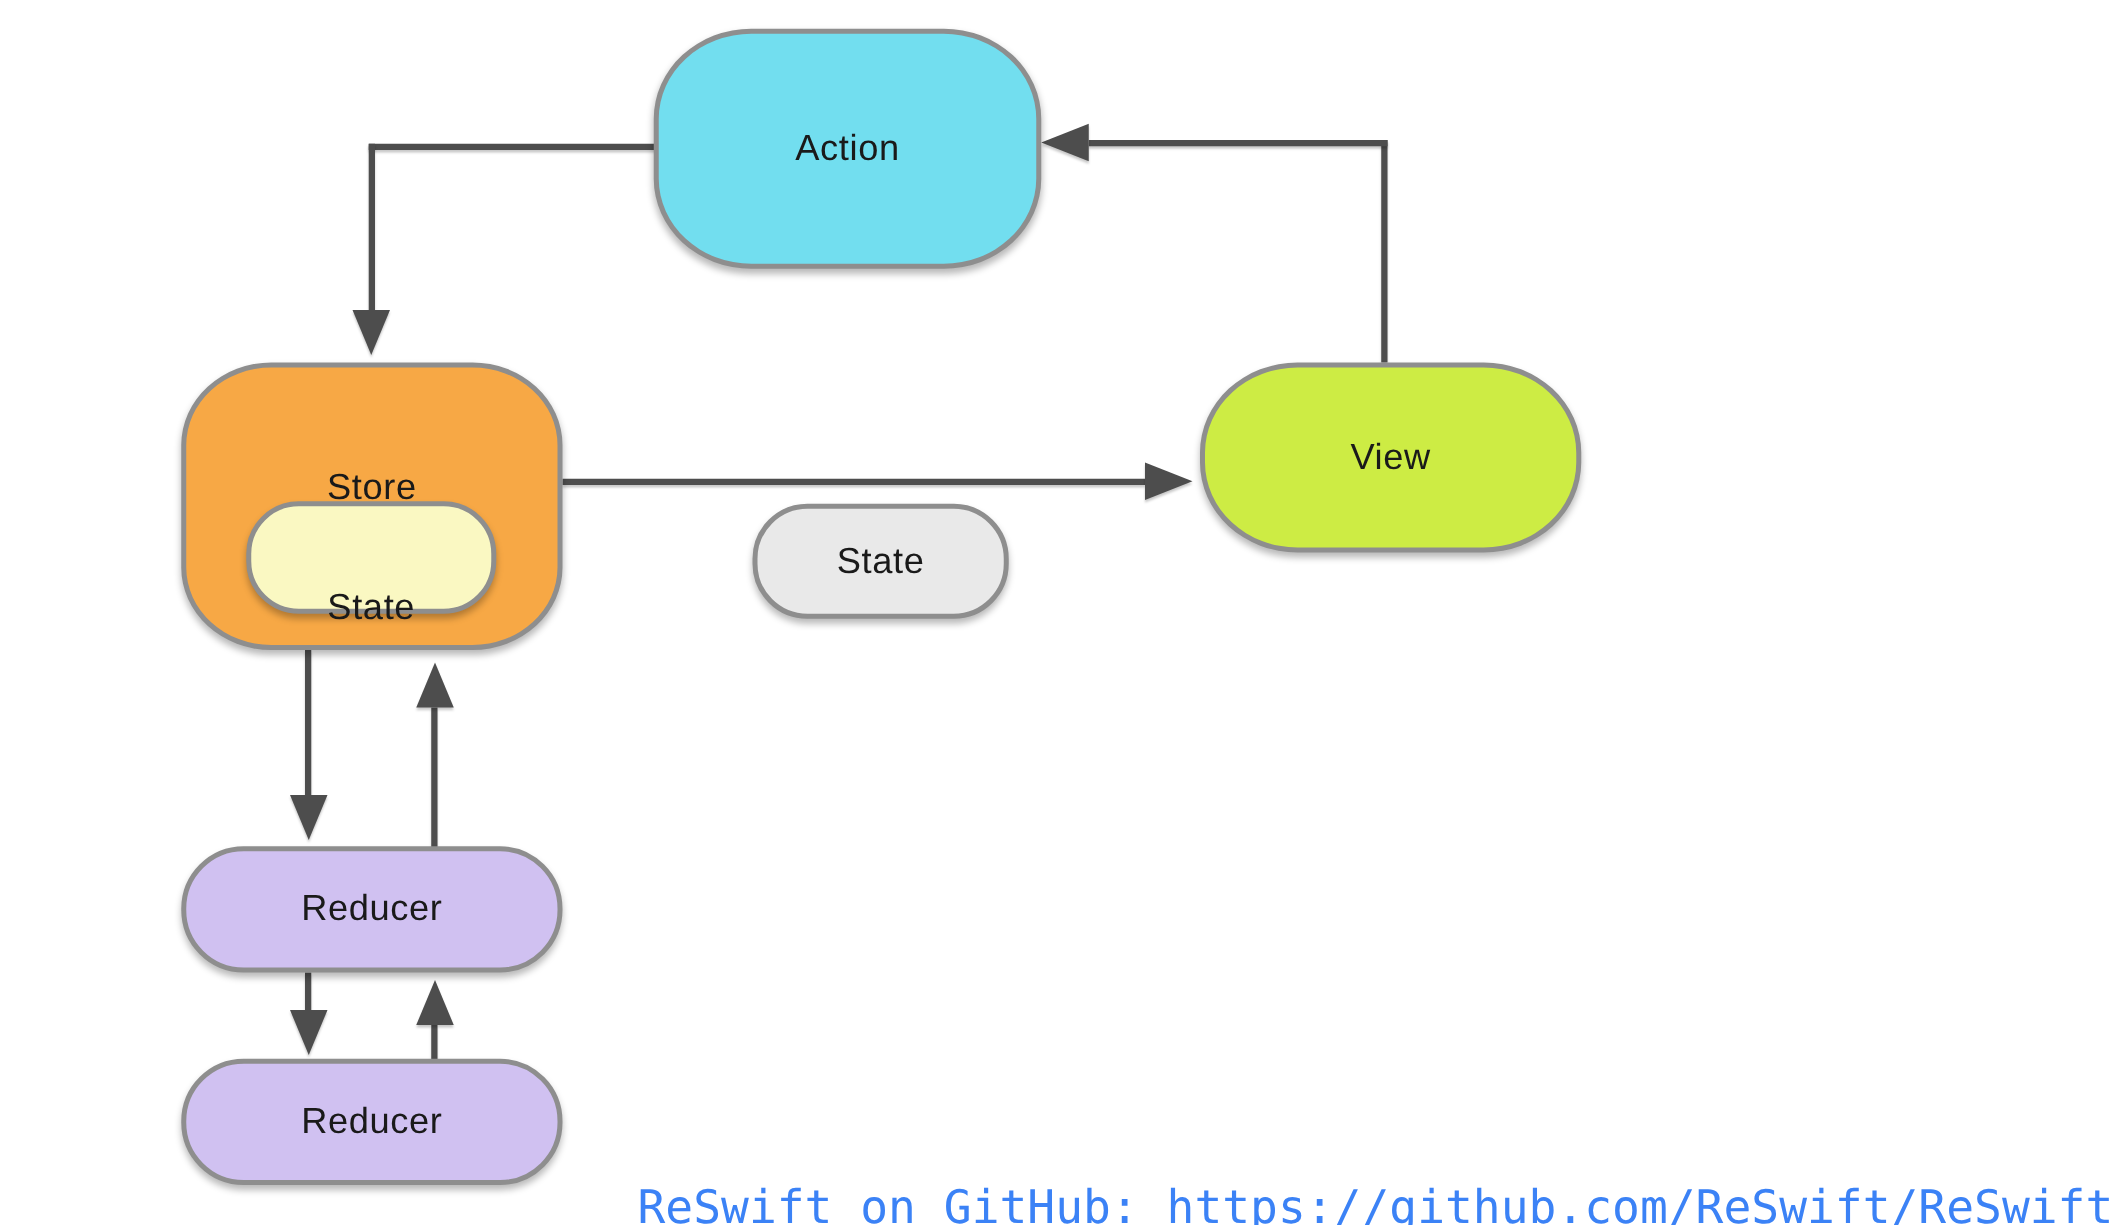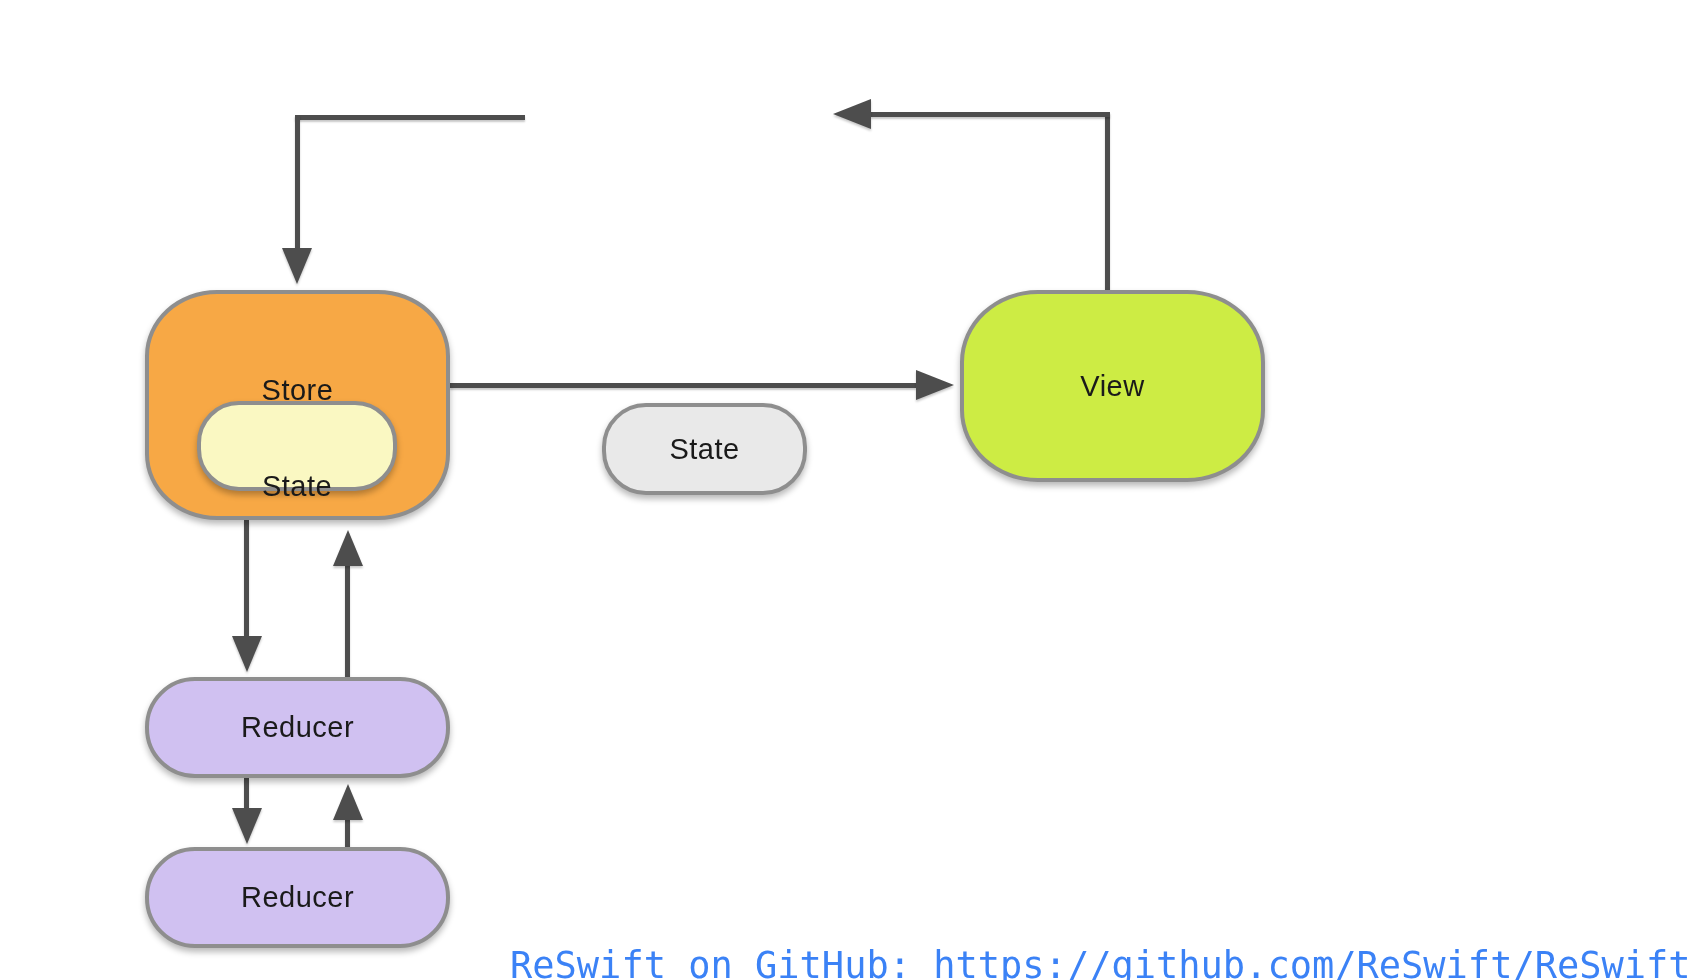--- a/index.html
+++ b/index.html
@@ -48,21 +48,21 @@
     left: 48px; top: 107px; width: 200px; height: 90px;
     background: #FAF8C2;
     border-radius: 42px;
   }
   .node-state {
     left: 602px; top: 403px; width: 205px; height: 92px;
     background: #E9E9E9;
     border-radius: 44px;
   }
   .node-view {
-    left: 960px; top: 290px; width: 305px; height: 192px;
+    left: 960px; top: 290px; width: 305px; height: 152px;
     background: #CDEC44;
     border-radius: 78px / 72px;
   }
   .node-reducer-top {
     left: 145px; top: 677px; width: 305px; height: 101px;
     background: #D0C1F1;
     border-radius: 50px;
   }
   .node-reducer-bottom {
     left: 145px; top: 847px; width: 305px; height: 101px;
@@ -141,20 +141,23 @@
 
   <div class="edge e-reducer-store-v"></div>
   <div class="ah ah-up a-into-store-up"></div>
 
   <div class="edge e-r1-r2-v"></div>
   <div class="ah ah-down a-into-reducer-bottom"></div>
 
   <div class="edge e-r2-r1-v"></div>
   <div class="ah ah-up a-into-reducer-up"></div>
 
+  <div class="node node-action">
+    <span class="node-label">Action</span>
+  </div>
 
   <div class="node node-store">
     <span class="node-label">Store</span>
     <div class="node node-store-state">
       <span class="node-label">State</span>
     </div>
   </div>
 
   <div class="node node-state">
     <span class="node-label">State</span>

